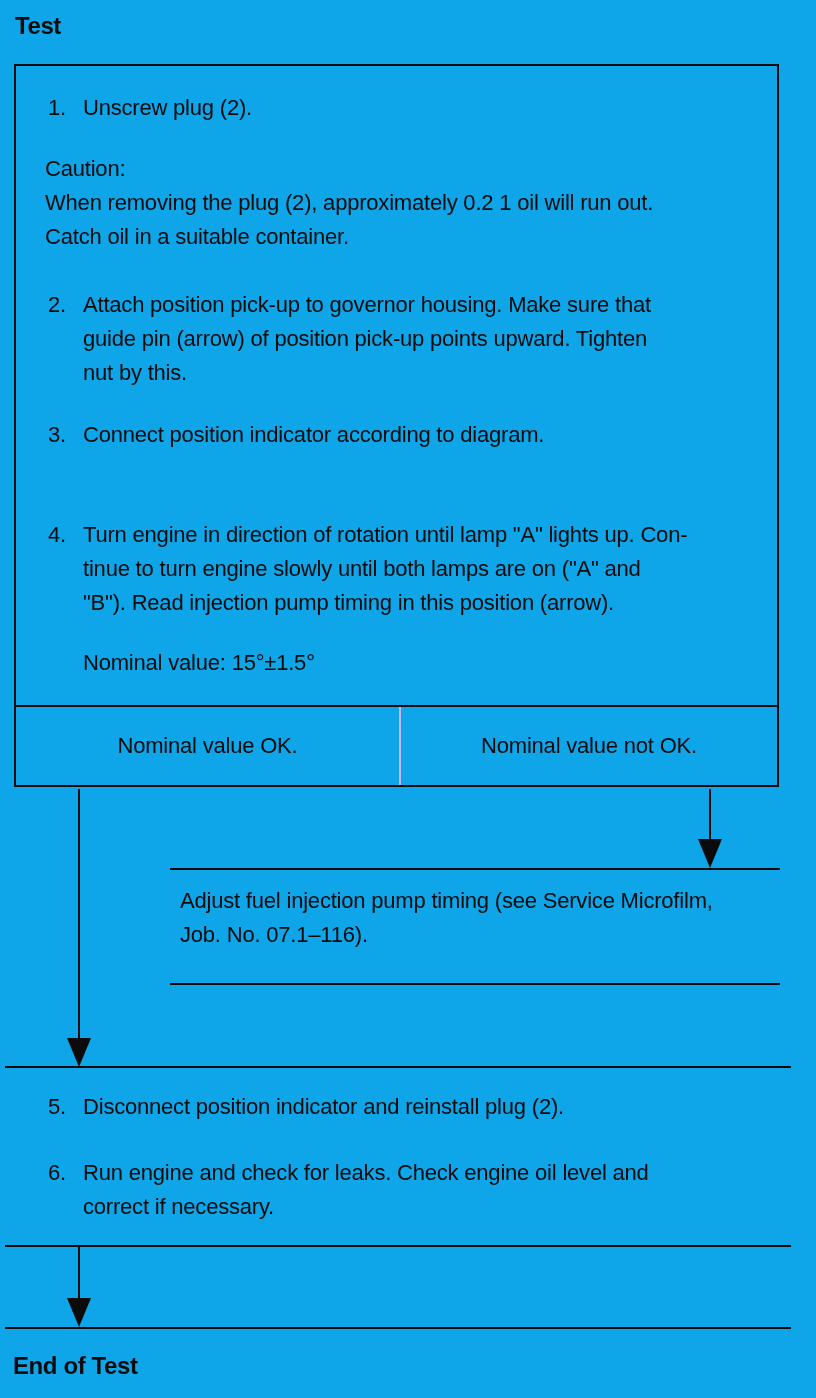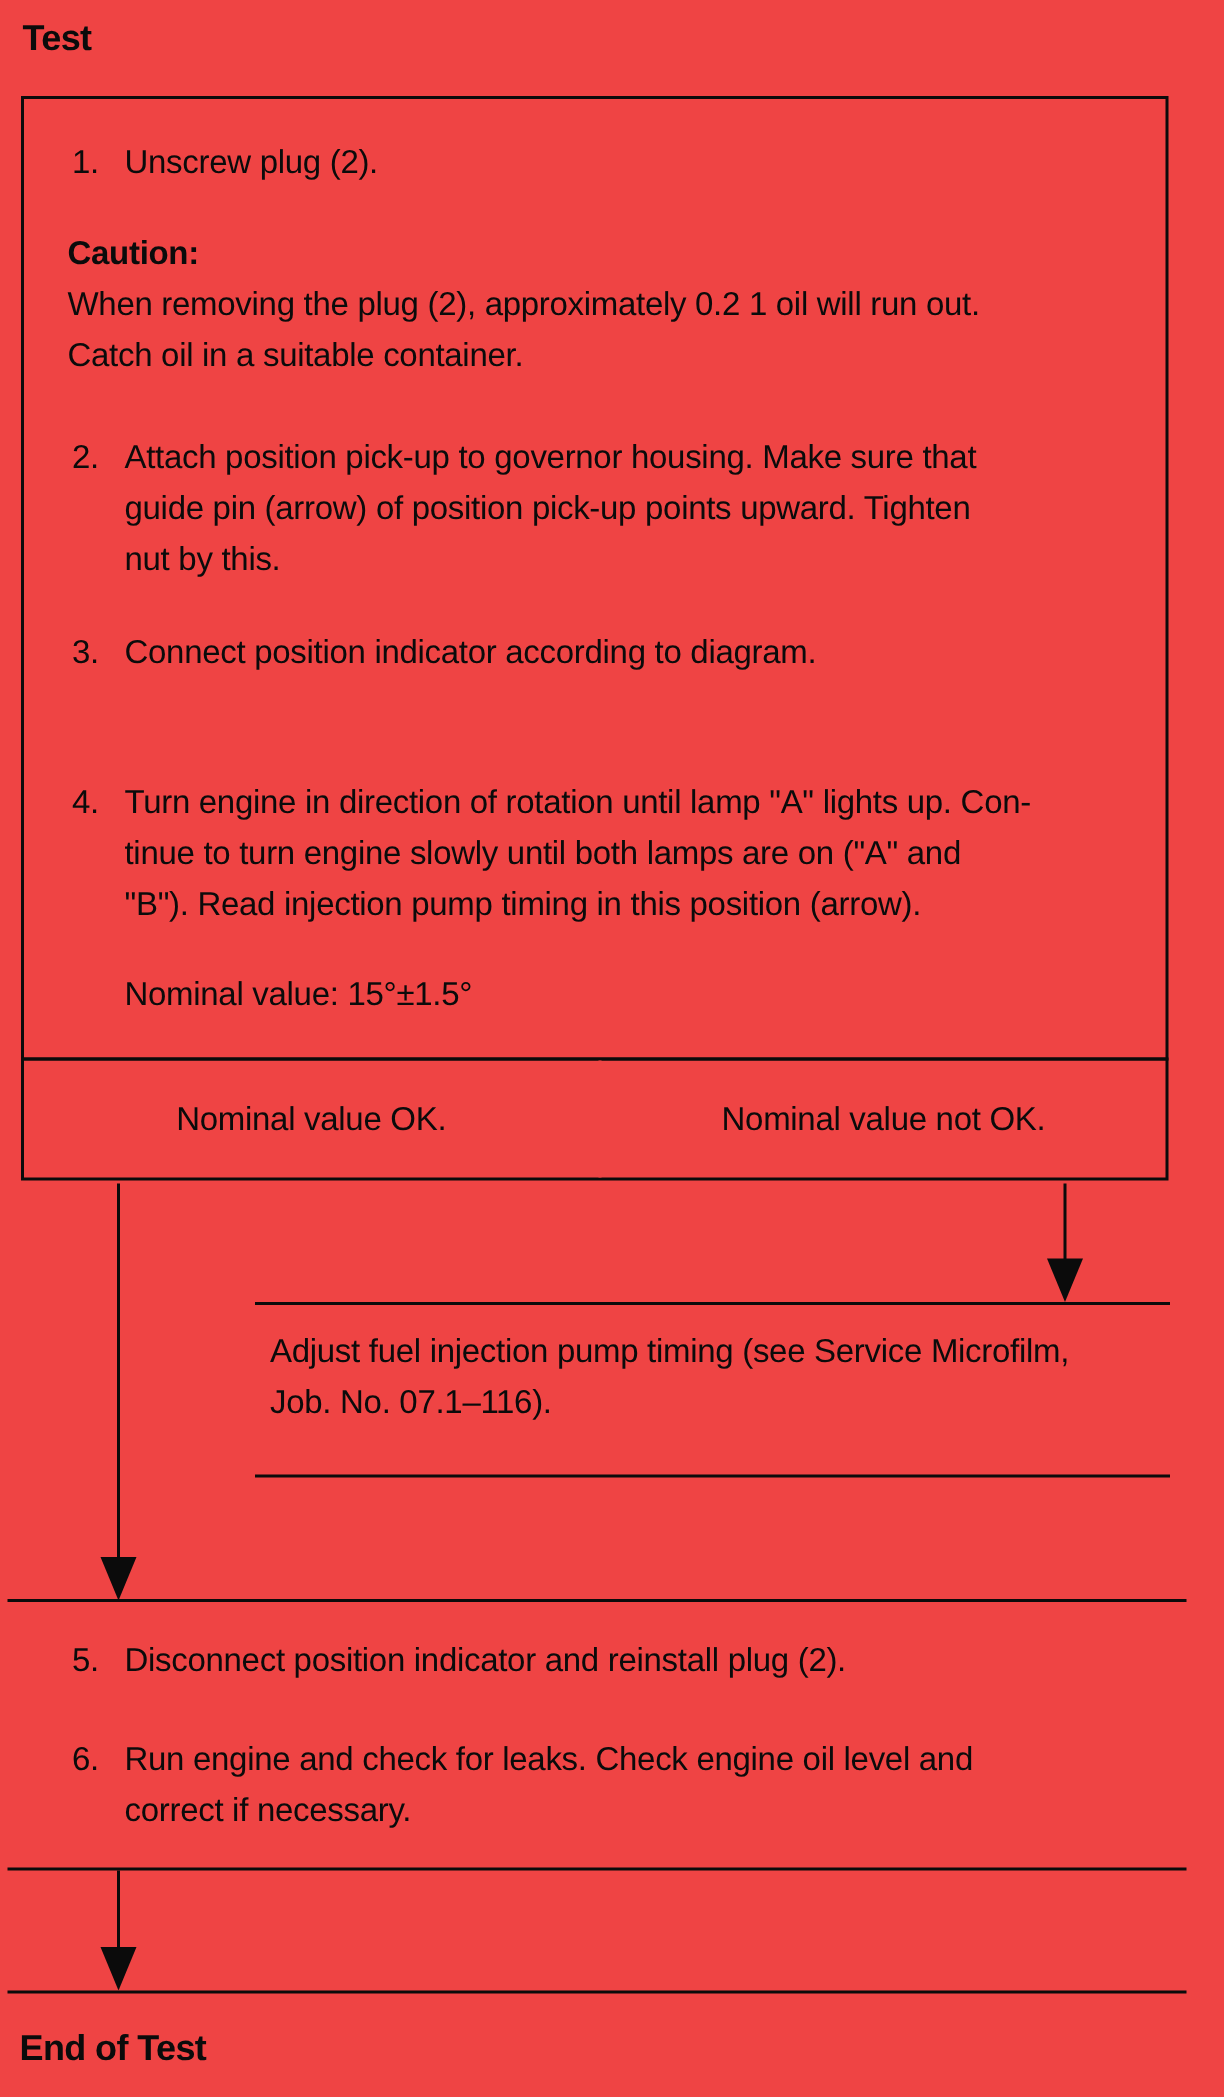--- a/index.html
+++ b/index.html
@@ -1,43 +1,43 @@
 <!DOCTYPE html>
 <html><head>
 <meta charset="utf-8">
 <style>
   html,body{margin:0;padding:0;background:#ffffff;}
   .page{
     position:relative;
     width:816px;height:1398px;
-    background:#ef4444;
+    background:#0ea5e9;
     color:#0b0b0b;
     font-family:"Liberation Sans", sans-serif;
     font-size:22px;
     letter-spacing:-0.2px;
     line-height:34px;
     overflow:hidden;
   }
   .abs{position:absolute;white-space:nowrap;}
-  .b{font-weight:bold;}
+  .b{font-weight:normal;}
   .i{}
   .h1{font-size:24px;font-weight:bold;line-height:28px;letter-spacing:-0.4px;}
   .flow-box{
     position:absolute;left:14px;top:64px;width:765px;height:643px;
     border:2px solid #0b0b0b;box-sizing:border-box;background:transparent;
   }
   .decision-row{
     position:absolute;left:14px;top:705px;width:765px;height:82px;
     border:2px solid #0b0b0b;box-sizing:border-box;
     display:flex;align-items:stretch;
   }
   .decision-cell{
     flex:0 0 auto;display:flex;align-items:center;justify-content:center;
   }
-  .decision-cell.left{width:385px;border-right:2px solid #ef4444;box-sizing:border-box;}
+  .decision-cell.left{width:385px;border-right:2px solid #c4b5fd;box-sizing:border-box;}
   .decision-cell.right{flex:1 1 auto;}
   .vline{position:absolute;width:2px;background:#0b0b0b;}
   .hline{position:absolute;height:2px;background:#0b0b0b;}
   .arrowhead{
     position:absolute;width:0;height:0;
     border-left:12px solid transparent;
     border-right:12px solid transparent;
     border-top:29px solid #0b0b0b;
   }
   .adjust-box{

